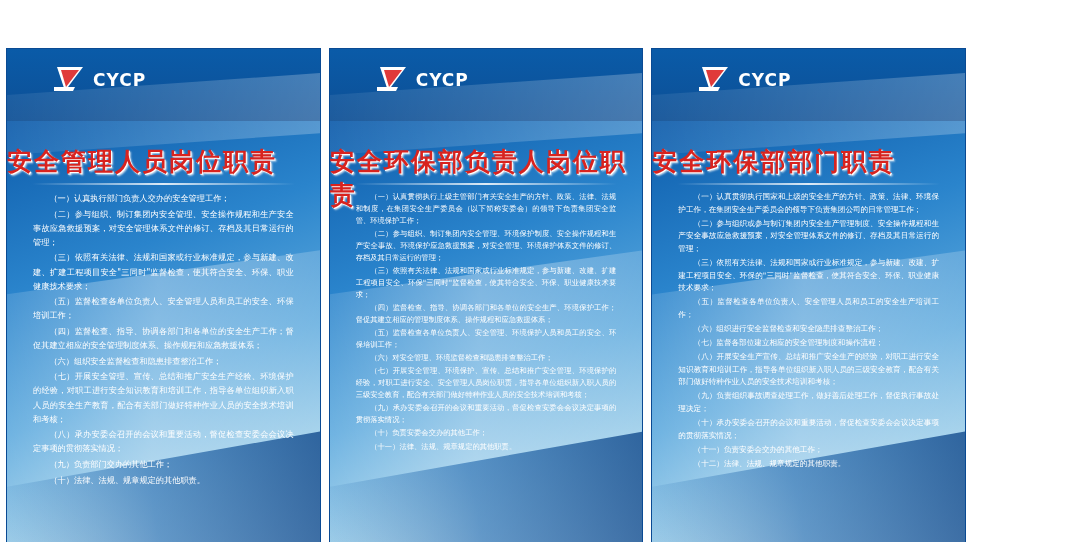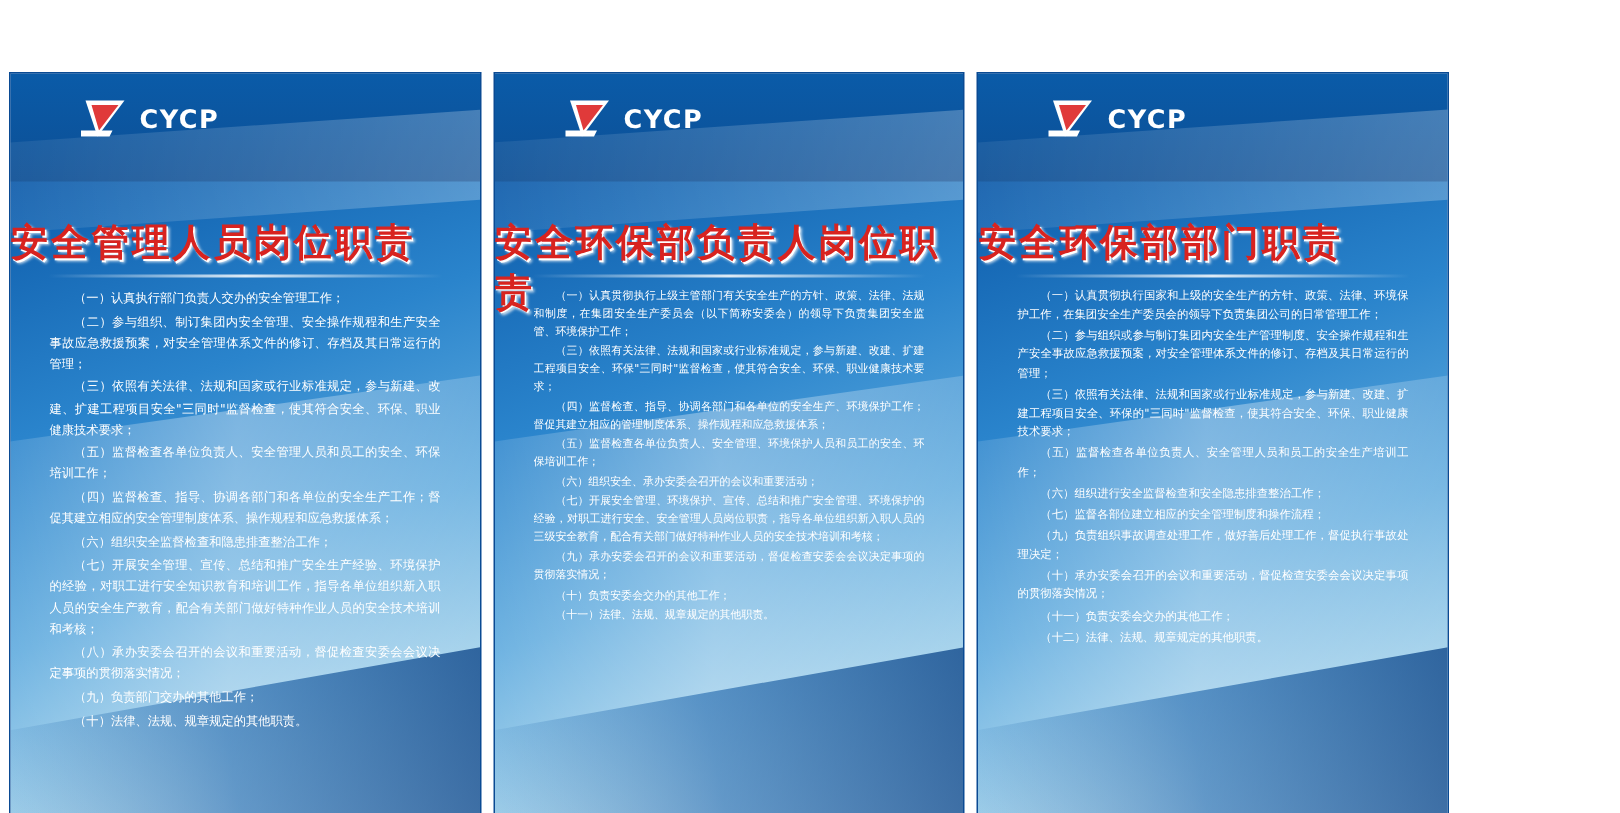--- a/index.html
+++ b/index.html
@@ -179,24 +179,25 @@
           <path d="M8 5 L26 5 L13 22 Z" fill="#e03a3a"></path>
           <path d="M1 22 L22 22 L20 26 L1 26 Z" fill="#ffffff"></path>
         </svg>
       </span>
       <span class="logo-text">CYCP</span>
     </div>
     <div class="title">安全环保部负责人岗位职责</div>
     <div class="title-underline"></div>
     <div class="body">
       <p>（一）认真贯彻执行上级主管部门有关安全生产的方针、政策、法律、法规和制度，在集团安全生产委员会（以下简称安委会）的领导下负责集团安全监管、环境保护工作；</p>
+      <p>（二）参与组织、制订集团内安全管理、环境保护制度、安全操作规程和生产安全事故、环境保护应急救援预案，对安全管理、环境保护体系文件的修订、存档及其日常运行的管理；</p>
       <p>（三）依照有关法律、法规和国家或行业标准规定，参与新建、改建、扩建工程项目安全、环保"三同时"监督检查，使其符合安全、环保、职业健康技术要求；</p>
       <p>（四）监督检查、指导、协调各部门和各单位的安全生产、环境保护工作；督促其建立相应的管理制度体系、操作规程和应急救援体系；</p>
       <p>（五）监督检查各单位负责人、安全管理、环境保护人员和员工的安全、环保培训工作；</p>
-      <p>（六）组织安全、承办安委会召开的会议和重要活动；</p>
+      <p>（六）对安全管理、环境监督检查和隐患排查整治工作；</p>
       <p>（七）开展安全管理、环境保护、宣传、总结和推广安全管理、环境保护的经验，对职工进行安全、安全管理人员岗位职责，指导各单位组织新入职人员的三级安全教育，配合有关部门做好特种作业人员的安全技术培训和考核；</p>
       <p>（九）承办安委会召开的会议和重要活动，督促检查安委会会议决定事项的贯彻落实情况；</p>
       <p>（十）负责安委会交办的其他工作；</p>
       <p>（十一）法律、法规、规章规定的其他职责。</p>
     </div>
     <div class="bottom-dark"></div>
   </div>
 
   <div class="board b3">
     <div class="topband"></div>
@@ -213,20 +214,21 @@
     </div>
     <div class="title">安全环保部部门职责</div>
     <div class="title-underline"></div>
     <div class="body">
       <p>（一）认真贯彻执行国家和上级的安全生产的方针、政策、法律、环境保护工作，在集团安全生产委员会的领导下负责集团公司的日常管理工作；</p>
       <p>（二）参与组织或参与制订集团内安全生产管理制度、安全操作规程和生产安全事故应急救援预案，对安全管理体系文件的修订、存档及其日常运行的管理；</p>
       <p>（三）依照有关法律、法规和国家或行业标准规定，参与新建、改建、扩建工程项目安全、环保的"三同时"监督检查，使其符合安全、环保、职业健康技术要求；</p>
       <p>（五）监督检查各单位负责人、安全管理人员和员工的安全生产培训工作；</p>
       <p>（六）组织进行安全监督检查和安全隐患排查整治工作；</p>
       <p>（七）监督各部位建立相应的安全管理制度和操作流程；</p>
+      <p>（八）开展安全生产宣传、总结和推广安全生产的经验，对职工进行安全知识教育和培训工作，指导各单位组织新入职人员的三级安全教育，配合有关部门做好特种作业人员的安全技术培训和考核；</p>
       <p>（九）负责组织事故调查处理工作，做好善后处理工作，督促执行事故处理决定；</p>
       <p>（十）承办安委会召开的会议和重要活动，督促检查安委会会议决定事项的贯彻落实情况；</p>
       <p>（十一）负责安委会交办的其他工作；</p>
       <p>（十二）法律、法规、规章规定的其他职责。</p>
     </div>
     <div class="bottom-dark"></div>
   </div>
 
 </div>
 

